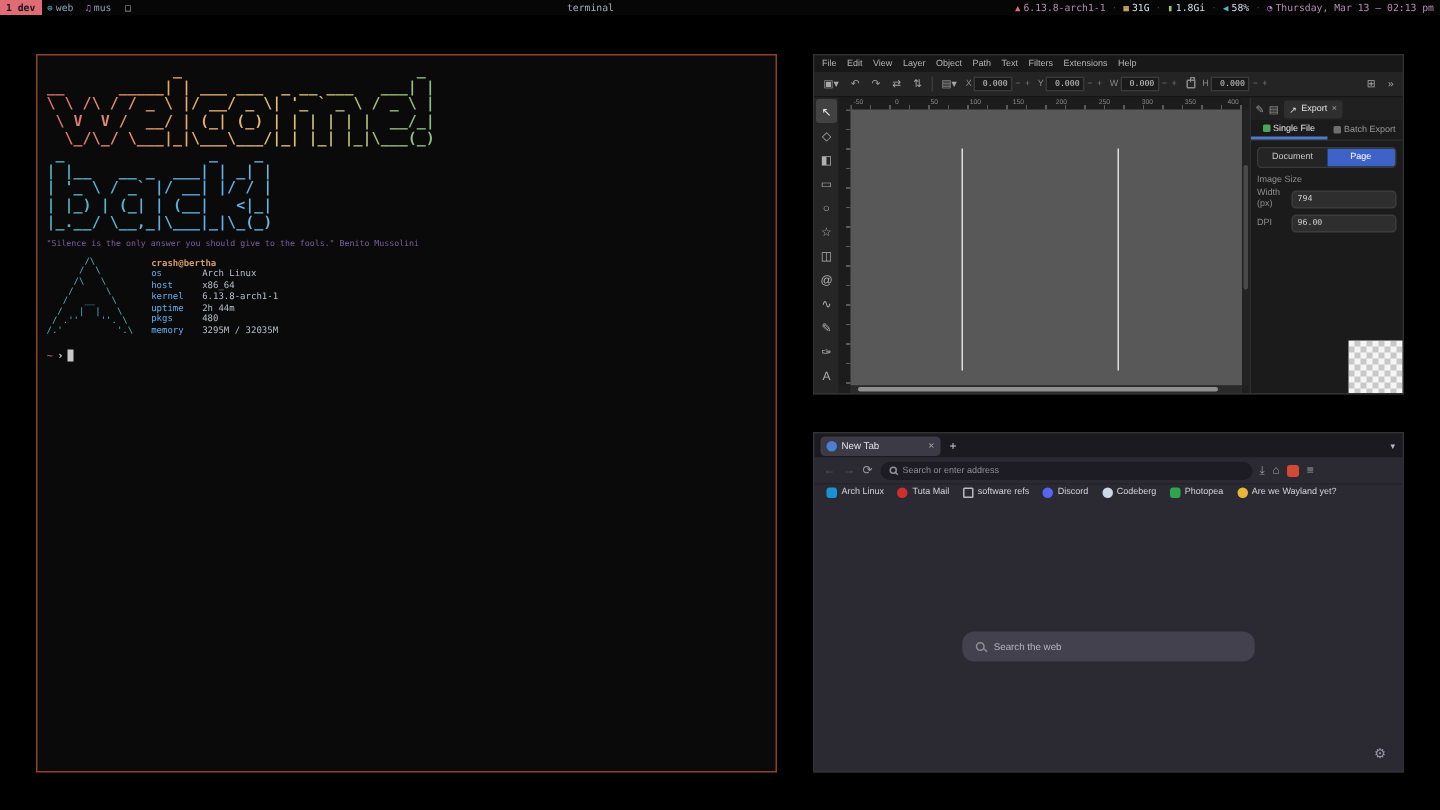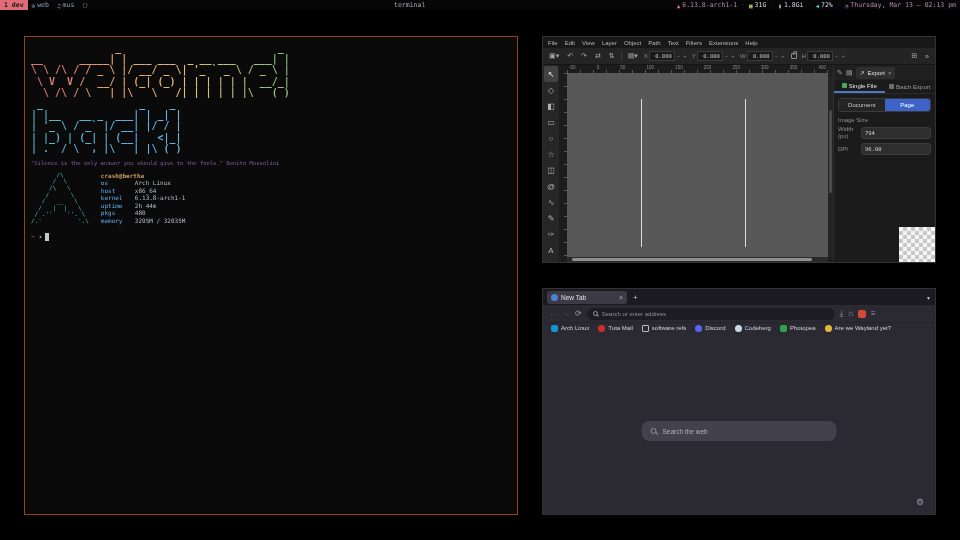--- a/index.html
+++ b/index.html
@@ -7,21 +7,21 @@
               font-family:"Liberation Sans", sans-serif; }
 
   
   #topbar { position:absolute; left:0; top:0; width:960px; height:10px; background:#060606;
             display:flex; align-items:center; font-family:"DejaVu Sans Mono",monospace;
             font-size:6.5px; color:#8fa1b3; }
   .tag { padding:0 4px; height:10px; display:flex; align-items:center; gap:2px; }
   .tag.active { background:#e06c75; color:#15161b; font-weight:bold; }
   .tag .ticon { font-size:6px; }
   #layout-sym { padding:0 5px; color:#9aa5b1; }
-  #win-title { position:absolute; left:394px; color:#a7adba; }
+  #win-title { position:absolute; left:378px; color:#a7adba; }
   #status { margin-left:auto; display:flex; align-items:center; gap:4px; padding-right:4px; }
   .mod { display:flex; align-items:center; gap:2px; }
   .mod .mico { font-size:6px; }
   .sep { color:#3c3c3c; }
 
   
   .window { position:absolute; }
 
   
   #terminal { left:24px; top:36px; width:494px; height:479px; background:#0a0a0a;
@@ -170,21 +170,21 @@
       <span style="color: rgb(216, 222, 233);">31G</span>
     </span>
     <span class="sep">·</span>
     <span class="mod">
       <span class="mico" style="color: rgb(152, 195, 121);">▮</span>
       <span style="color: rgb(216, 222, 233);">1.8Gi</span>
     </span>
     <span class="sep">·</span>
     <span class="mod">
       <span class="mico" style="color: rgb(86, 182, 194);">◀</span>
-      <span style="color: rgb(216, 222, 233);">72%</span>
+      <span style="color: rgb(216, 222, 233);">58%</span>
     </span>
     <span class="sep">·</span>
     <span class="mod">
       <span class="mico" style="color: rgb(198, 120, 221);">◔</span>
       <span style="color: rgb(180, 142, 173);">Thursday, Mar 13 — 02:13 pm</span>
     </span>
   </div>
 </div>
 
 <div id="terminal" class="window">

